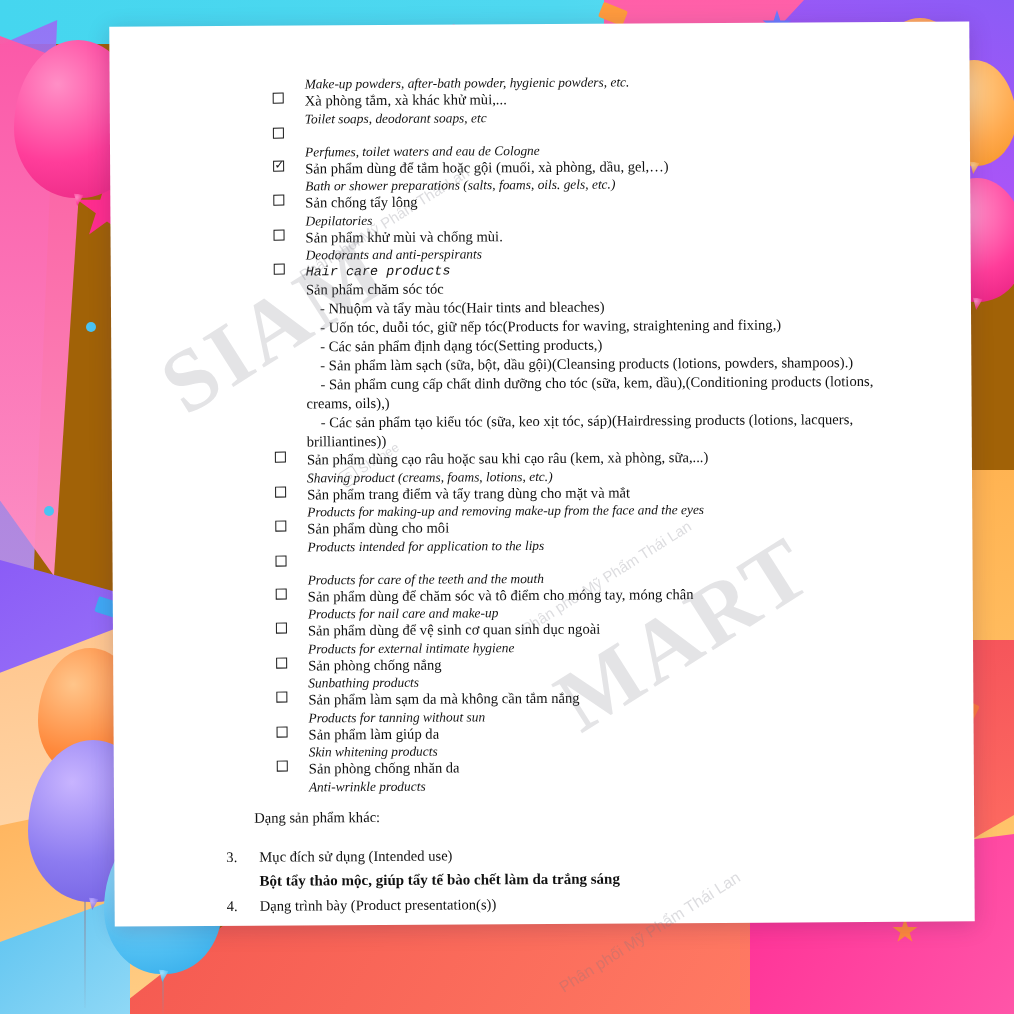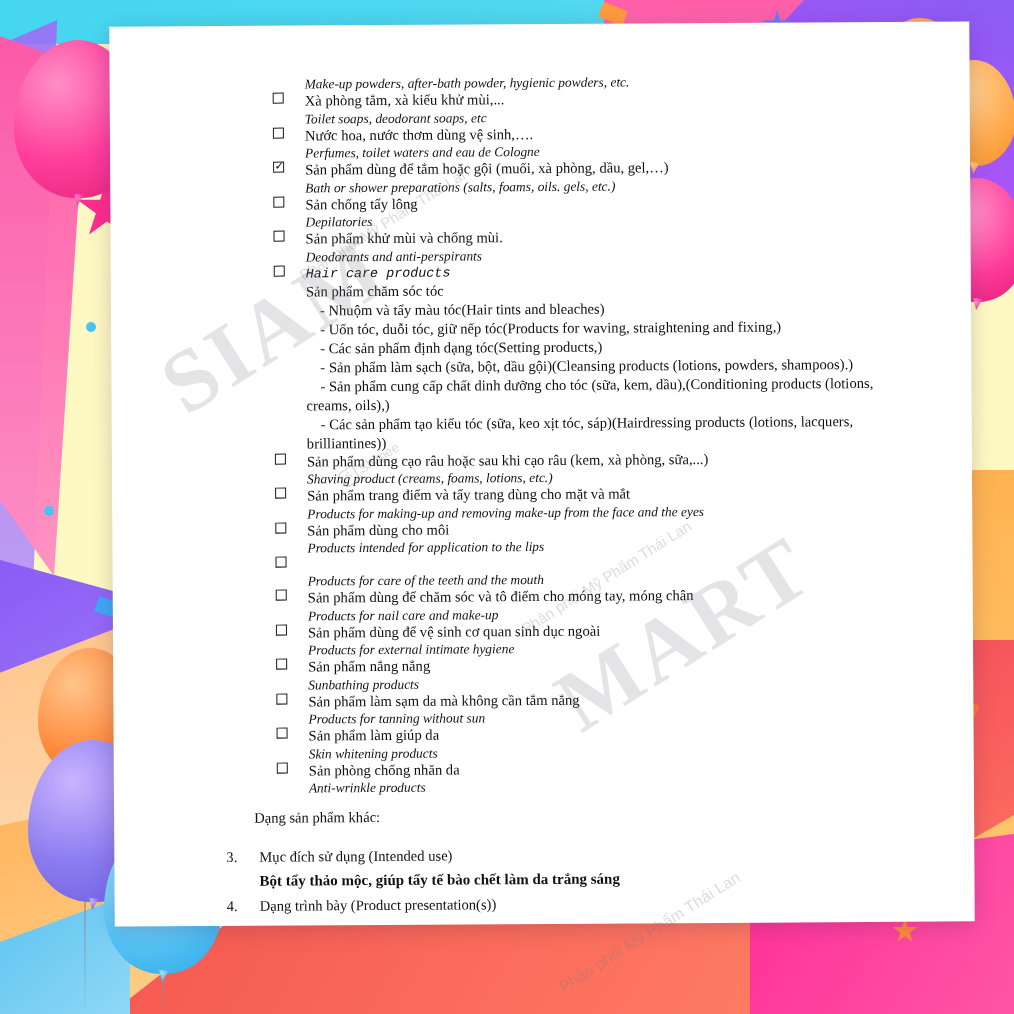--- a/index.html
+++ b/index.html
@@ -11,21 +11,21 @@
     height: 1014px;
     overflow: hidden;
     font-family: "Liberation Serif", serif;
     background: #ffffff;
   }
   #stage {
     position: relative;
     width: 1014px;
     height: 1014px;
     overflow: hidden;
-    background: #fef9c3;
+    background: #a16207;
   }
 
   
   .bg-layer { position: absolute; inset: 0; overflow: hidden; }
 
   .shape { position: absolute; }
 
   .cyan-top {
     top: 0; left: 0; width: 1014px; height: 44px;
     background: linear-gradient(90deg, #45d6ef 0%, #4fd8f0 55%, #6fdff3 100%);
@@ -331,27 +331,26 @@
 
   <div class="paper">
     <div class="doc">
 
       <div class="content-block">
 
         <div class="line-en">Make-up powders, after-bath powder, hygienic powders, etc.</div>
 
         <div class="row">
           <span class="checkbox"></span>
-          <span class="line-vi">Xà phòng tắm, xà kiểu khử mùi,...</span>
+          <span class="line-vi">Xà phòng tắm, xà khác khử mùi,...</span>
         </div>
         <div class="line-en">Toilet soaps, deodorant soaps, etc</div>
 
         <div class="row">
           <span class="checkbox"></span>
-          <span class="line-vi">Nước hoa, nước thơm dùng vệ sinh,….</span>
         </div>
         <div class="line-en">Perfumes, toilet waters and eau de Cologne</div>
 
         <div class="row">
           <span class="checkbox checked"></span>
           <span class="line-vi">Sản phẩm dùng để tắm hoặc gội (muối, xà phòng, dầu, gel,…)</span>
         </div>
         <div class="line-en">Bath or shower preparations (salts, foams, oils. gels, etc.)</div>
 
         <div class="row">
@@ -409,21 +408,21 @@
         <div class="line-en">Products for nail care and make-up</div>
 
         <div class="row">
           <span class="checkbox"></span>
           <span class="line-vi">Sản phẩm dùng để vệ sinh cơ quan sinh dục ngoài</span>
         </div>
         <div class="line-en">Products for external intimate hygiene</div>
 
         <div class="row">
           <span class="checkbox"></span>
-          <span class="line-vi">Sản phẩm nắng nắng</span>
+          <span class="line-vi">Sản phòng chống nắng</span>
         </div>
         <div class="line-en">Sunbathing products</div>
 
         <div class="row">
           <span class="checkbox"></span>
           <span class="line-vi">Sản phẩm làm sạm da mà không cần tắm nắng</span>
         </div>
         <div class="line-en">Products for tanning without sun</div>
 
         <div class="row">

